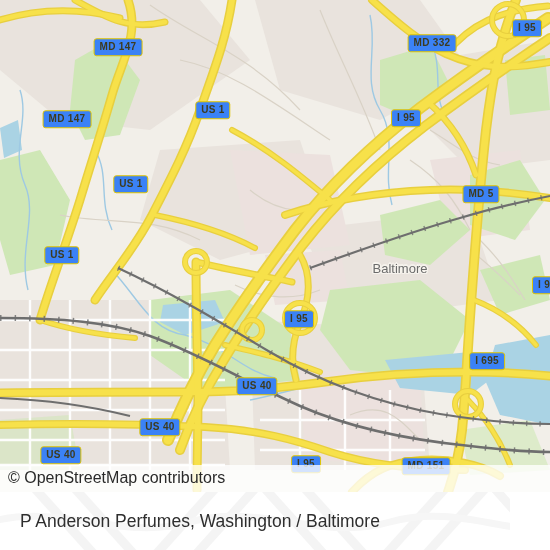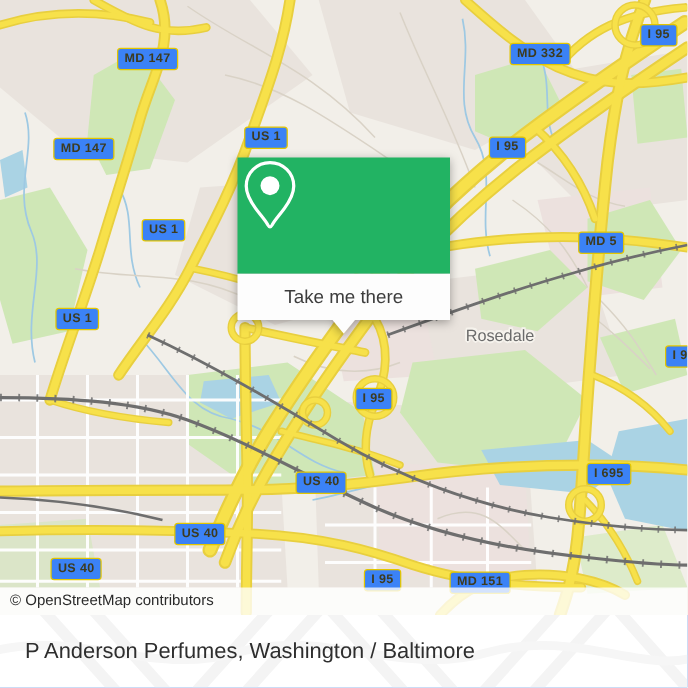--- a/index.html
+++ b/index.html
@@ -42,21 +42,21 @@
     white-space:nowrap;
     text-shadow:
       -1.5px 0 #f6f3ed, 1.5px 0 #f6f3ed, 0 -1.5px #f6f3ed, 0 1.5px #f6f3ed,
       -1px -1px #f6f3ed, 1px -1px #f6f3ed, -1px 1px #f6f3ed, 1px 1px #f6f3ed;
   }
 
   
   #attribution{
     position:absolute;left:0;bottom:0;width:100%;
     background:rgba(255,255,255,.78);
-    font-size:12px;color:#2a2a2a;
+    font-size:16px;color:#2a2a2a;
     padding:3px 0 4px 8px;
     box-sizing:border-box;
     line-height:1.25;
   }
 
   
   #popup{
     position:absolute;left:190px;top:126px;width:170px;
     filter:drop-shadow(0 2px 4px rgba(0,0,0,.33));
   }
@@ -73,22 +73,22 @@
   #popup-tail{
     position:absolute;left:50%;top:130px;
     width:0;height:0;margin-left:-9px;
     border-left:9px solid transparent;
     border-right:9px solid transparent;
     border-top:11px solid #fdfdfd;
   }
 
   
   #footer{
-    position:absolute;left:0;top:492px;width:550px;height:58px;
-    background:#3b82f6;overflow:hidden;
+    position:absolute;left:0;top:492px;width:510px;height:58px;
+    background:#14b8a6;overflow:hidden;
   }
   #footer-wm{position:absolute;left:0;top:0;opacity:1;}
   #footer-title{
     position:absolute;left:20px;top:50%;transform:translateY(-50%);
     font-size:17.5px;color:#2e2e2e;white-space:nowrap;
   }
   #brand{
     position:absolute;right:18px;top:50%;transform:translateY(-50%);
     display:flex;align-items:center;gap:3px;
   }
@@ -289,45 +289,31 @@
         <div class="shield" style="left: 432px; top: 43px;">MD 332</div>
         <div class="shield" style="left: 527px; top: 28px;">I 95</div>
         <div class="shield" style="left: 213px; top: 110px;">US 1</div>
         <div class="shield" style="left: 67px; top: 119px;">MD 147</div>
         <div class="shield" style="left: 406px; top: 118px;">I 95</div>
         <div class="shield" style="left: 131px; top: 184px;">US 1</div>
         <div class="shield" style="left: 481px; top: 194px;">MD 5</div>
         <div class="shield" style="left: 62px; top: 255px;">US 1</div>
         <div class="shield" style="left: 299px; top: 319px;">I 95</div>
         <div class="shield" style="left: 544px; top: 285px;">I 9</div>
-        <div class="shield" style="left: 487px; top: 379px; text-align: right;">I 695</div>
+        <div class="shield" style="left: 487px; top: 361px; text-align: right;">I 695</div>
         <div class="shield" style="left: 257px; top: 386px;">US 40</div>
         <div class="shield" style="left: 160px; top: 427px;">US 40</div>
         <div class="shield" style="left: 61px; top: 455px;">US 40</div>
         <div class="shield" style="left: 306px; top: 464px;">I 95</div>
-        <div class="shield" style="left: 384px; top: 466px; text-align: center;">MD 151</div>
+        <div class="shield" style="left: 426px; top: 466px; text-align: center;">MD 151</div>
       </div>
     <div id="place-layer">
-        <div class="place-label" style="left: 400px; top: 268px;">Rosedale</div>
+        <div class="place-label" style="left: 400px; top: 268px;">Baltimore</div>
       </div>
 
-    <div id="popup">
-      <div id="popup-green">
-        <span id="popup-pin">
-          <svg width="52" height="62" viewBox="0 0 52 62" aria-hidden="true">
-            <path d="M26 4C15.5 4 7 12.4 7 22.8c0 6.5 3.6 12.6 7.6 18.1 3.6 4.9 7.6 9.1 9.6 12.9.5.9 1.1 1.6 1.8 1.6s1.3-.7 1.8-1.6c2-3.8 6-8 9.6-12.9 4-5.5 7.6-11.6 7.6-18.1C45 12.4 36.5 4 26 4z" fill="none" stroke="#ffffff" stroke-width="2.6"></path>
-            <circle cx="26" cy="22.5" r="7.6" fill="#ffffff"></circle>
-          </svg>
-        </span>
-      </div>
-      <div id="popup-action">
-        <span>Take me there</span>
-      </div>
-      <div id="popup-tail"></div>
-    </div>
 
     <div id="attribution">
       <span>© OpenStreetMap contributors</span>
     </div>
   </div>
 
   <div id="footer">
     <svg id="footer-wm" width="550" height="58" viewBox="0 0 550 58">
       <rect x="0" y="0" width="550" height="58" fill="#ffffff"></rect>
       <g stroke="#f4f4f4" stroke-width="9" fill="none">

